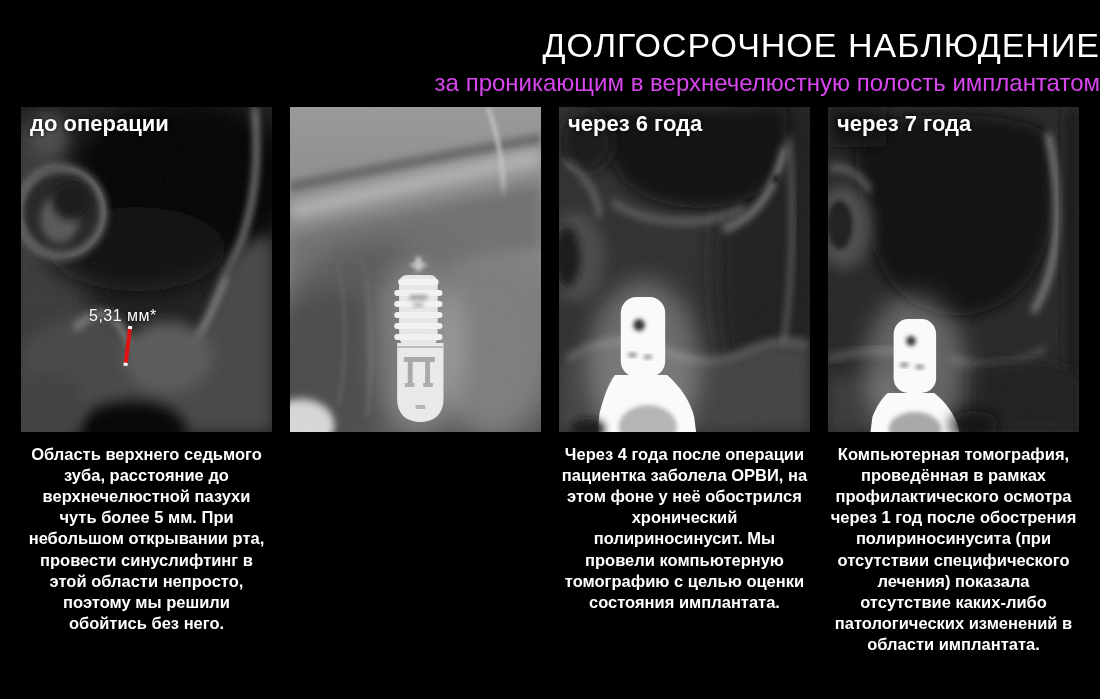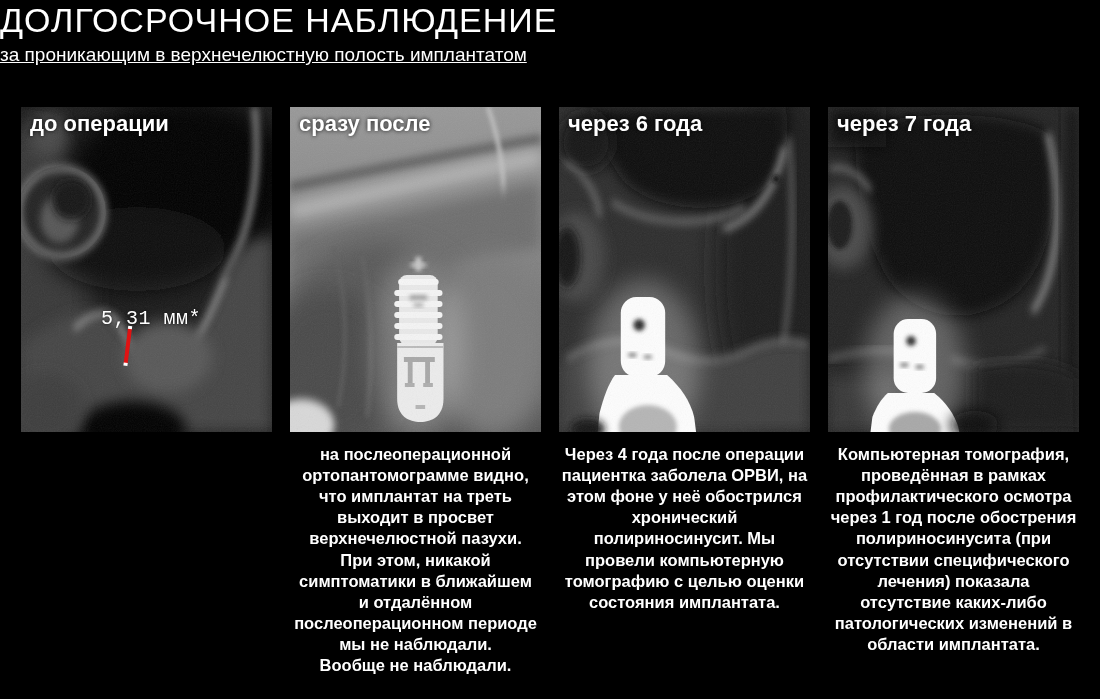--- a/index.html
+++ b/index.html
@@ -1,29 +1,28 @@
 <!DOCTYPE html>
 <html><head>
 <meta charset="utf-8">
 <style>
   html,body{margin:0;padding:0;background:#000;}
   body{
     width:1100px;height:699px;overflow:hidden;position:relative;
     font-family:"Liberation Sans", sans-serif;color:#fff;
     -webkit-font-smoothing:antialiased;
   }
-  .header{ text-align:left; padding-top:1px; }
+  .header{ text-align:right; padding-top:26px; }
   .title{
     font-size:34px; font-weight:400; letter-spacing:1px; line-height:1.15;
     color:#fff;
   }
   .subtitle{
-    font-size:19px; font-weight:400; margin-top:3px; line-height:1.25;
-    color:#ffffff;
-    text-decoration:underline;
+    font-size:24px; font-weight:400; margin-top:3px; line-height:1.25;
+    color:#d946ef;
   }
   .grid{
     position:absolute; left:0; top:107px; width:1100px;
     display:grid; grid-template-columns:repeat(4,1fr);
     column-gap:18px; padding:0 21px; box-sizing:border-box;
   }
   .col{ display:flex; flex-direction:column; }
   .xray{
     position:relative; margin:0; height:325px; width:100%;
     background:#111; overflow:hidden;
@@ -34,24 +33,23 @@
     font-size:22px; font-weight:700; color:#fff; line-height:1.1;
     text-shadow:0 0 4px rgba(0,0,0,.85);
   }
   .caption{
     margin:12px 2px 0 2px;
     font-size:16.5px; font-weight:700; line-height:1.28;
     text-align:center; color:#fff; white-space:pre-line;
   }
   
   .measure-label{
-    position:absolute; left:80px; top:200px;
-    font-size:20px; font-weight:400; color:#fff; letter-spacing:.5px;
+    position:absolute; left:68px; top:200px;
+    font-size:16px; font-weight:400; color:#fff; letter-spacing:.5px;
     text-shadow:0 0 3px rgba(0,0,0,.7);
-    font-family:Liberation Mono, monospace;
   }
   .measure-line{
     position:absolute; left:107px; top:221px; width:4px; height:36px;
     transform:rotate(7deg); transform-origin:top center;
   }
   .measure-line .dot{
     position:absolute; left:0; width:4px; height:3px; background:#fff;
   }
   .measure-line .dot.top{ top:-2px; }
   .measure-line .dot.bottom{ bottom:-2px; }
@@ -112,20 +110,21 @@
         <ellipse cx="25" cy="302" rx="40" ry="36" fill="#3e3e3e" filter="url(#f7)"></ellipse>
         <rect width="260" height="325" filter="url(#grain)" opacity="0.09"></rect>
       </svg>
       <figcaption class="panel-label">до операции</figcaption>
       <span class="measure-label">5,31 мм*</span>
       <span class="measure-line" style="background:#e01212;">
         <span class="dot top"></span>
         <span class="dot bottom"></span>
       </span>
     </figure>
+    <p class="caption">Область верхнего седьмого зуба, расстояние до верхнечелюстной пазухи чуть более 5 мм. При небольшом открывании рта, провести синуслифтинг в этой области непросто, поэтому мы решили обойтись без него.</p>
   </section>
 
   <section class="col">
     <figure class="xray">
       <svg viewBox="0 0 260 325" preserveAspectRatio="none">
         <rect width="260" height="325" fill="url(#panoGrad)"></rect>
         <path d="M0,80 C90,62 180,45 260,32" fill="none" stroke="#555555" stroke-width="8" filter="url(#f4)"></path>
         <path d="M0,105 C90,85 180,65 260,50" fill="none" stroke="#b8b8b8" stroke-width="14" filter="url(#f7)"></path>
         <path d="M205,0 C218,35 224,75 220,115" fill="none" stroke="#c4c4c4" stroke-width="4" filter="url(#f2)"></path>
         <path d="M0,130 L260,75 L260,140 C170,160 60,175 0,195 Z" fill="#6e6e6e" filter="url(#f7)"></path>
@@ -152,24 +151,21 @@
           <rect x="128" y="196" width="10" height="4" fill="#a8a8a8" filter="url(#f2)"></rect>
           <rect x="118" y="250" width="32" height="5" fill="#a8a8a8"></rect>
           <rect x="122" y="252" width="5" height="26" fill="#a8a8a8"></rect>
           <rect x="140" y="252" width="5" height="26" fill="#a8a8a8"></rect>
           <rect x="119" y="276" width="10" height="4" fill="#aeaeae"></rect>
           <rect x="138" y="276" width="10" height="4" fill="#aeaeae"></rect>
           <rect x="130" y="298" width="10" height="4" fill="#b5b5b5"></rect>
         </g>
         <rect width="260" height="325" filter="url(#grain)" opacity="0.10"></rect>
       </svg>
-      <figcaption class="panel-label">сразу после</figcaption>
-    </figure>
-    <p class="caption">на послеоперационной ортопантомограмме видно, что имплантат на треть выходит в просвет верхнечелюстной пазухи. При этом, никакой симптоматики в ближайшем и отдалённом послеоперационном периоде мы не наблюдали.
-Вообще не наблюдали.</p>
+    </figure>
   </section>
 
   <section class="col">
     <figure class="xray">
       <svg viewBox="0 0 260 325" preserveAspectRatio="none">
         <rect width="260" height="325" fill="#2d2d2d"></rect>
         <ellipse cx="237" cy="160" rx="75" ry="185" fill="#1c1c1c" filter="url(#f12)"></ellipse>
         <path d="M30,0 H235 C240,35 235,75 195,92 C150,110 85,100 62,68 C48,48 36,22 30,0 Z" fill="#0b0b0b" filter="url(#f7)"></path>
         <ellipse cx="28" cy="35" rx="28" ry="30" fill="#121212" filter="url(#f7)"></ellipse>
         <path d="M5,55 C25,65 40,85 42,110" fill="none" stroke="#6f6f6f" stroke-width="5" filter="url(#f4)"></path>

